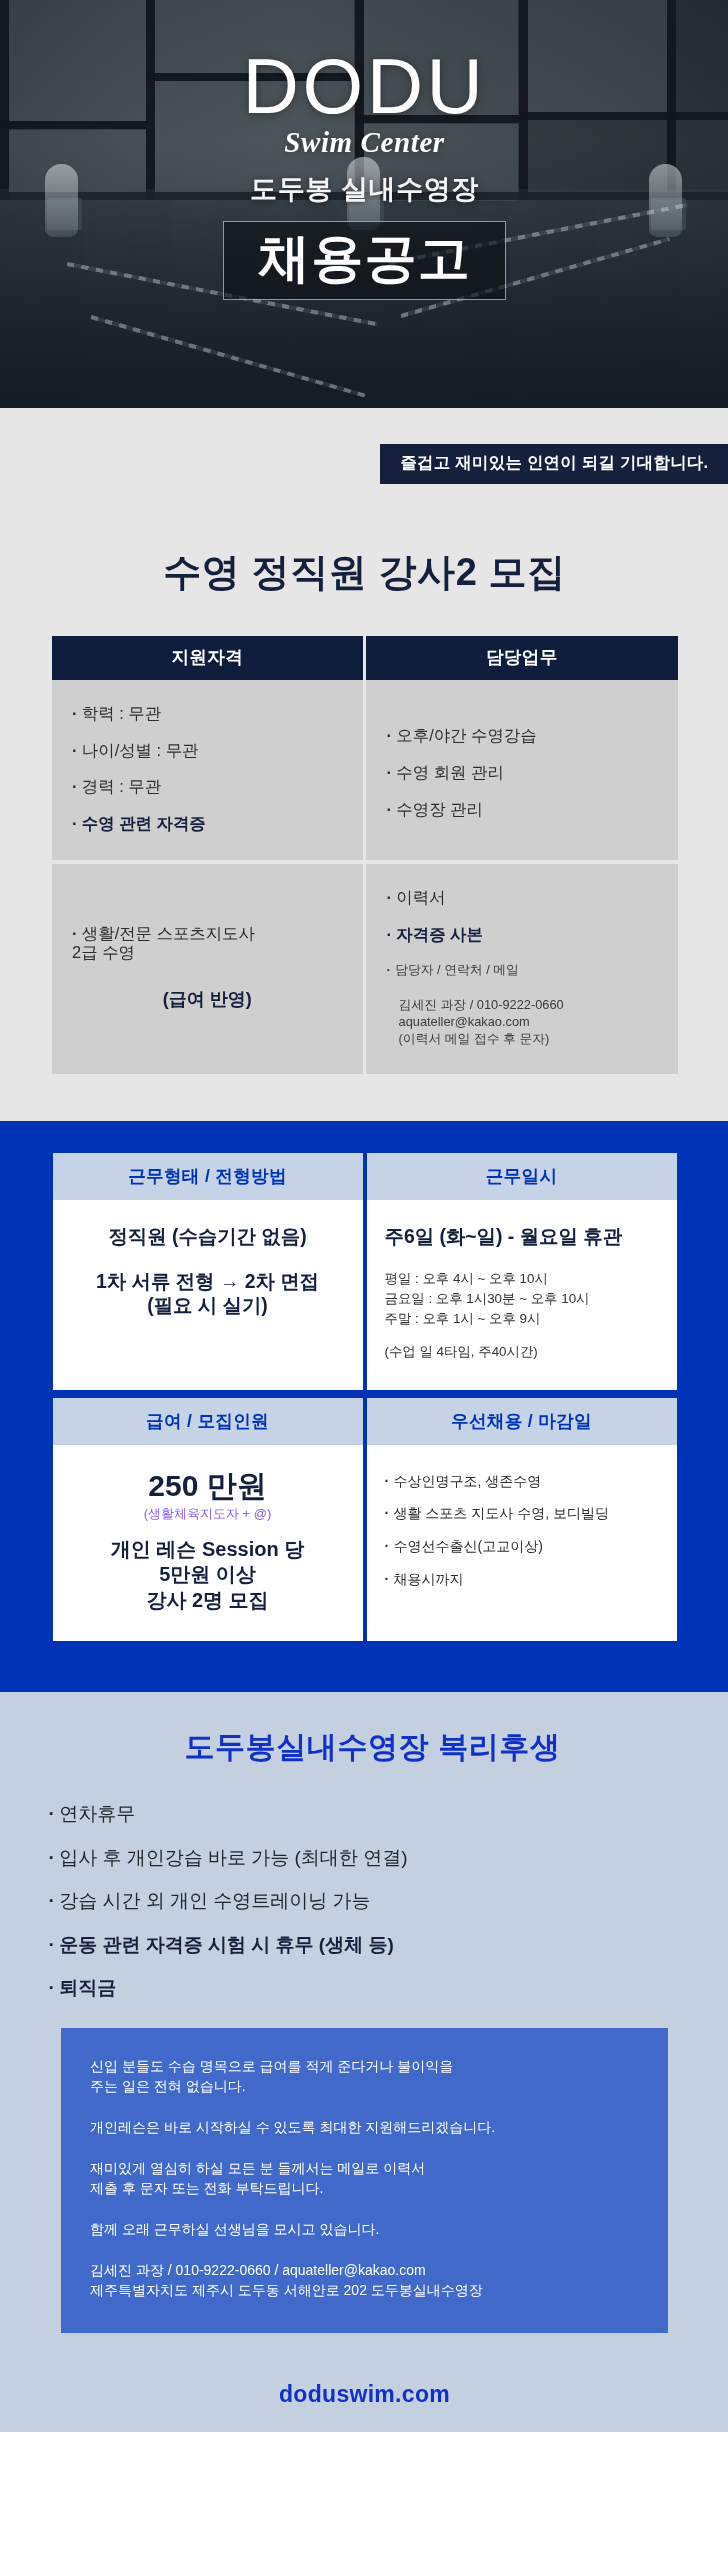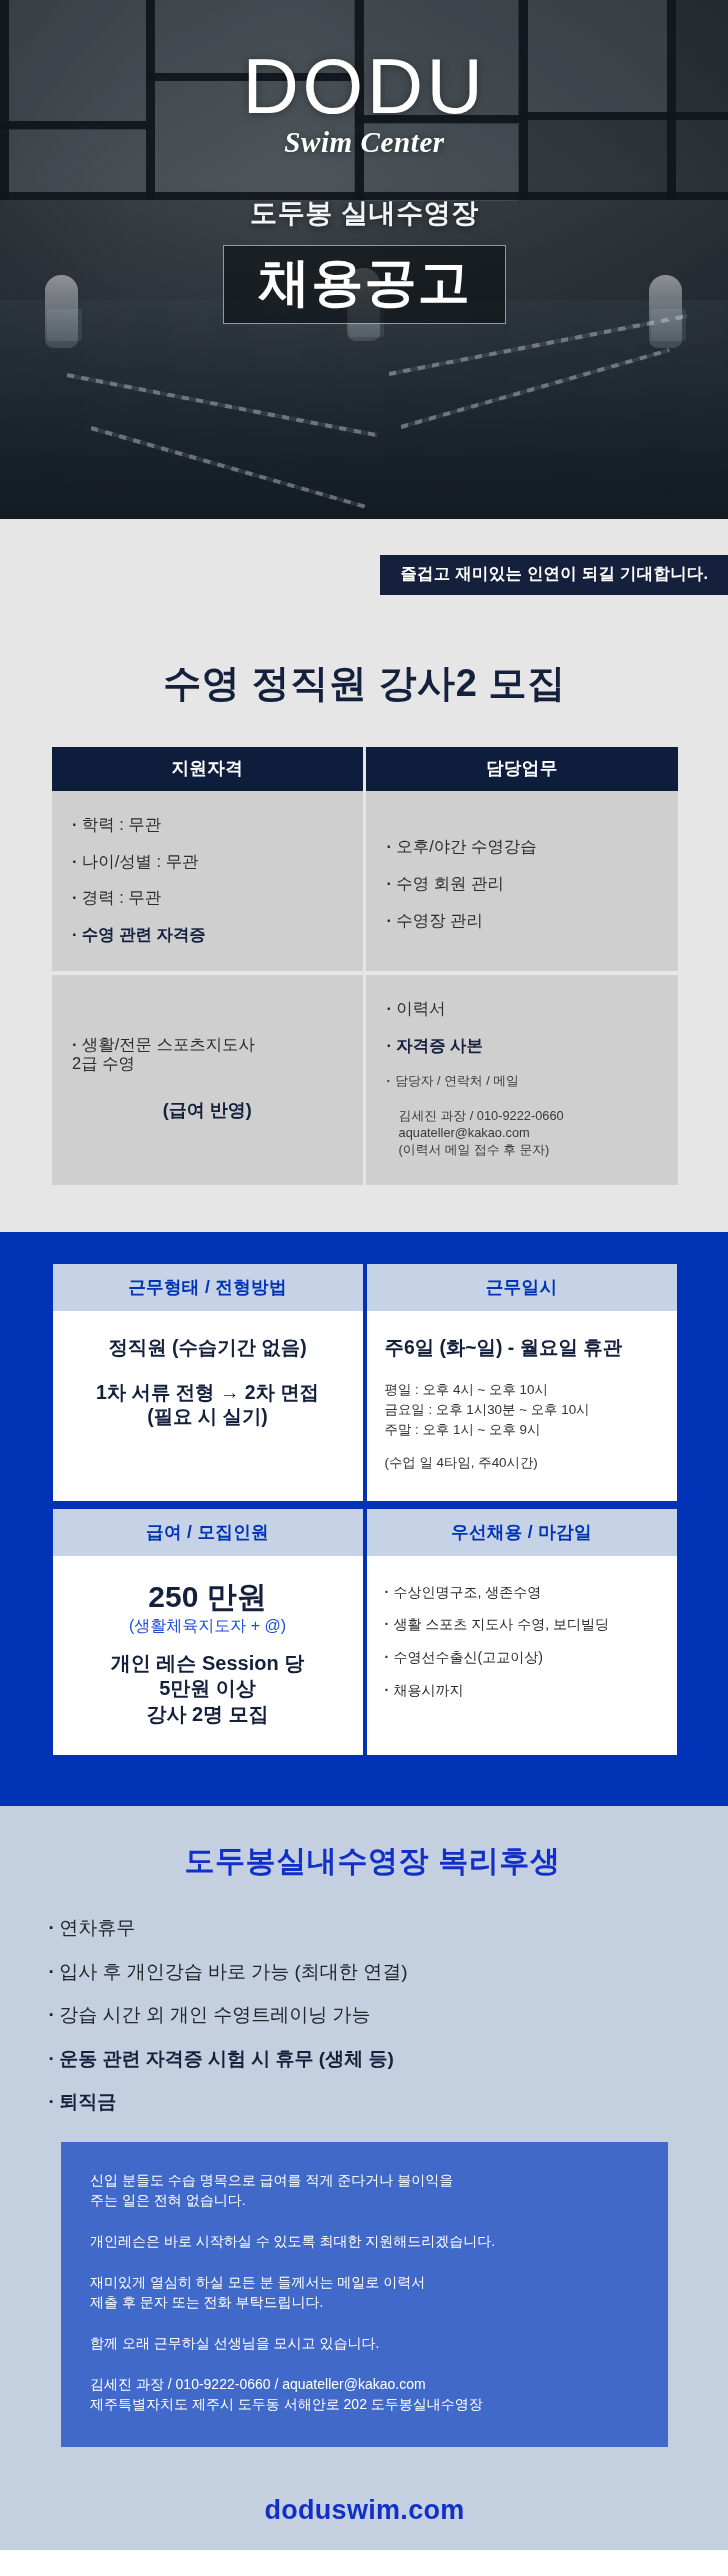--- a/index.html
+++ b/index.html
@@ -15,21 +15,21 @@
     width: 729px;
     min-height: 2576px;
     position: relative;
     overflow: hidden;
   }
 
   
   .hero {
     position: relative;
     width: 729px;
-    height: 519px;
+    height: 408px;
     background: #3b82f6;
     overflow: hidden;
   }
   .hero-photo {
     position: absolute;
     inset: 0;
     background:
       linear-gradient(180deg, rgba(20,26,32,0.55) 0%, rgba(20,26,32,0.35) 35%, rgba(24,30,38,0.72) 70%, rgba(16,22,30,0.92) 100%),
       linear-gradient(90deg, #3c4247 0%, #4c5358 18%, #575e62 40%, #4a5155 60%, #3e4549 85%, #363c41 100%);
   }
@@ -98,21 +98,21 @@
     font-family: "Liberation Serif", "DejaVu Serif", serif;
     font-style: italic;
     font-weight: 700;
     font-size: 29px;
     color: #ffffff;
     margin-top: 1.2px;
     letter-spacing: 0.6px;
     text-shadow: 0 1.2px 7.3px rgba(0,0,0,.4);
   }
   .hero-facility {
-    margin-top: 36px;
+    margin-top: 12px;
     font-size: 27px;
     font-weight: 700;
     color: #f2f4f6;
     letter-spacing: 0.6px;
     text-shadow: 0 1.2px 6px rgba(0,0,0,.55);
   }
   .hero-badge {
     display: inline-block;
     margin-top: 13.4px;
     padding: 9.7px 34px 13.4px;
@@ -254,22 +254,22 @@
   }
   .b-sub-gap { margin-top: 13.4px; }
   .pay-big {
     font-size: 30px;
     font-weight: 700;
     color: #14203c;
     text-align: center;
     line-height: 1.1;
   }
   .pay-small {
-    font-size: 16px;
-    color: #1d4ed8;
+    font-size: 13px;
+    color: #8b5cf6;
     text-align: center;
     margin-top: 3.6px;
   }
   .pay-mid {
     font-size: 20px;
     font-weight: 700;
     color: #14203c;
     text-align: center;
     line-height: 1.28;
     margin-top: 13.4px;
@@ -324,21 +324,21 @@
   }
   .note-p:last-child { margin-bottom: 0; }
 
   
   .footer {
     background: #c4d0e0;
     text-align: center;
     padding: 20.6px 0 24px;
   }
   .footer-url {
-    font-size: 27px;
+    font-size: 23px;
     font-weight: 700;
     color: #1130c8;
     letter-spacing: 0.3px;
   }
 </style>
 </head>
 <body>
 
 <div class="poster">
 

